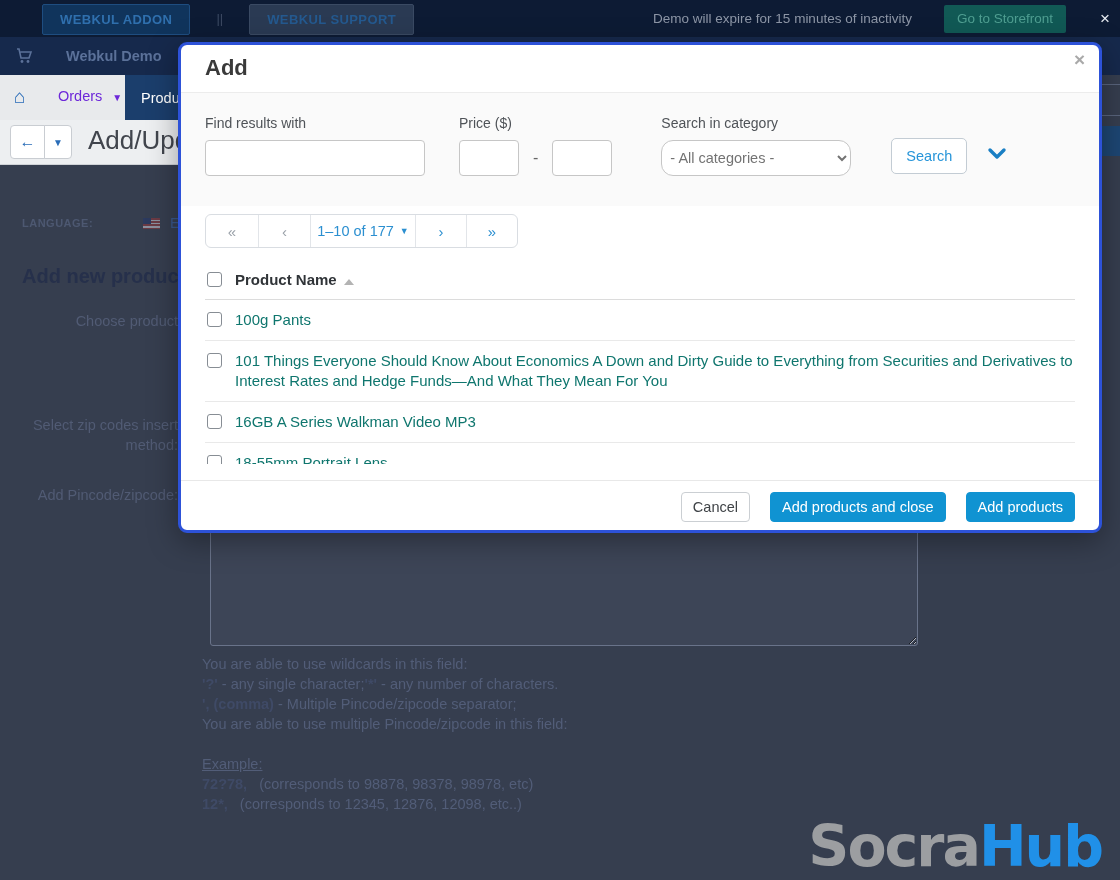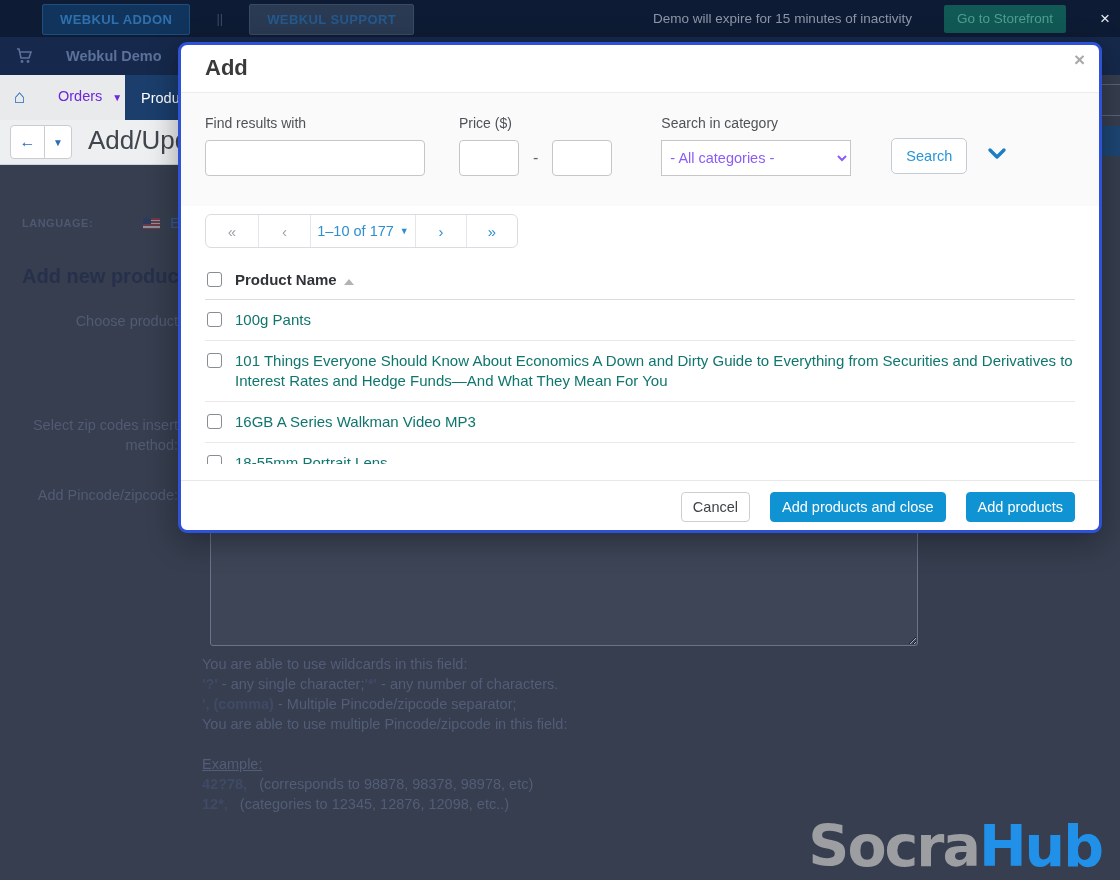--- a/index.html
+++ b/index.html
@@ -86,22 +86,22 @@
   #modal-close { position:absolute; right:14px; top:4px; color:#a9a9a9; font-size:19px; font-weight:bold; cursor:pointer; }
   #search-panel { height:113px; background:#fafafa; display:flex; padding:22px 24px 0; }
   .fld-label { font-size:14px; color:#4f5358; margin-bottom:9px; }
   .ctrl-row { display:flex; align-items:center; }
   input[type=text] { height:36px; border:1px solid #c6c6c6; border-radius:4px; background:#fff; padding:0 8px; font-size:14px; }
   #find-input { width:220px; }
   .price-input { width:60px; }
   #price-dash { color:#666; margin:0 14px; }
   #col-price { margin-left:34px; }
   #col-category { margin-left:49px; }
-  #category-select { width:190px; height:36px; border:1px solid #c6c6c6; border-radius:0;
-    background:#fff; font-size:14.5px; color:#8b5cf6; padding:0 4px; }
+  #category-select { width:190px; height:36px; border:1px solid #c6c6c6; border-radius:12px;
+    background:#fff; font-size:14.5px; color:#737373; padding:0 4px; }
   #search-btn { margin-left:40px; margin-top:23px; height:36px; padding:0 14px; background:#fff;
     border:1px solid #c3ccd4; border-radius:5px; color:#2795d9; font-size:14.5px; cursor:pointer; }
   #adv-chevron { margin-left:20px; margin-top:32px; cursor:pointer; display:flex; }
   #modal-body { height:258px; overflow:hidden; padding:8px 24px 0; }
   #pagination { display:inline-flex; border:1px solid #d9dde2; border-radius:6px; background:#fff;
     height:34px; align-items:stretch; }
   .pg-item { display:flex; align-items:center; justify-content:center; cursor:pointer; font-size:15px; }
   .pg-item + .pg-item { border-left:1px solid #e2e5e9; }
   .pg-gray { color:#9aa1a9; width:52px; }
   .pg-blue { color:#2b8fd0; width:51px; }
@@ -170,22 +170,22 @@
     <div id="label-pincode" class="form-label">Add Pincode/zipcode:</div>
     <textarea id="pincode-textarea" style=""></textarea>
 
     <div id="help-block">
       <div>You are able to use wildcards in this field:</div>
       <div><b>'?'</b><span> - any single character;</span><b>'*'</b><span> - any number of characters.</span></div>
       <div><b>', (comma)</b><span> - Multiple Pincode/zipcode separator;</span></div>
       <div>You are able to use multiple Pincode/zipcode in this field:</div>
       <div class="help-gap"></div>
       <div id="example-label">Example:</div>
-      <div><b>42?78,</b><span class="ex-desc">(corresponds to 98878, 98378, 98978, etc)</span></div>
-      <div><b>12*,</b><span class="ex-desc">(categories to 12345, 12876, 12098, etc..)</span></div>
+      <div><b>72?78,</b><span class="ex-desc">(corresponds to 98878, 98378, 98978, etc)</span></div>
+      <div><b>12*,</b><span class="ex-desc">(corresponds to 12345, 12876, 12098, etc..)</span></div>
     </div>
 
     <div id="watermark">
       <span class="wm1">Socra</span><span class="wm2">Hub</span>
     </div>
   </div>
 
   <div id="header-left" class="abs">
     <div id="nav-row">
       <span id="home-link">⌂</span>

